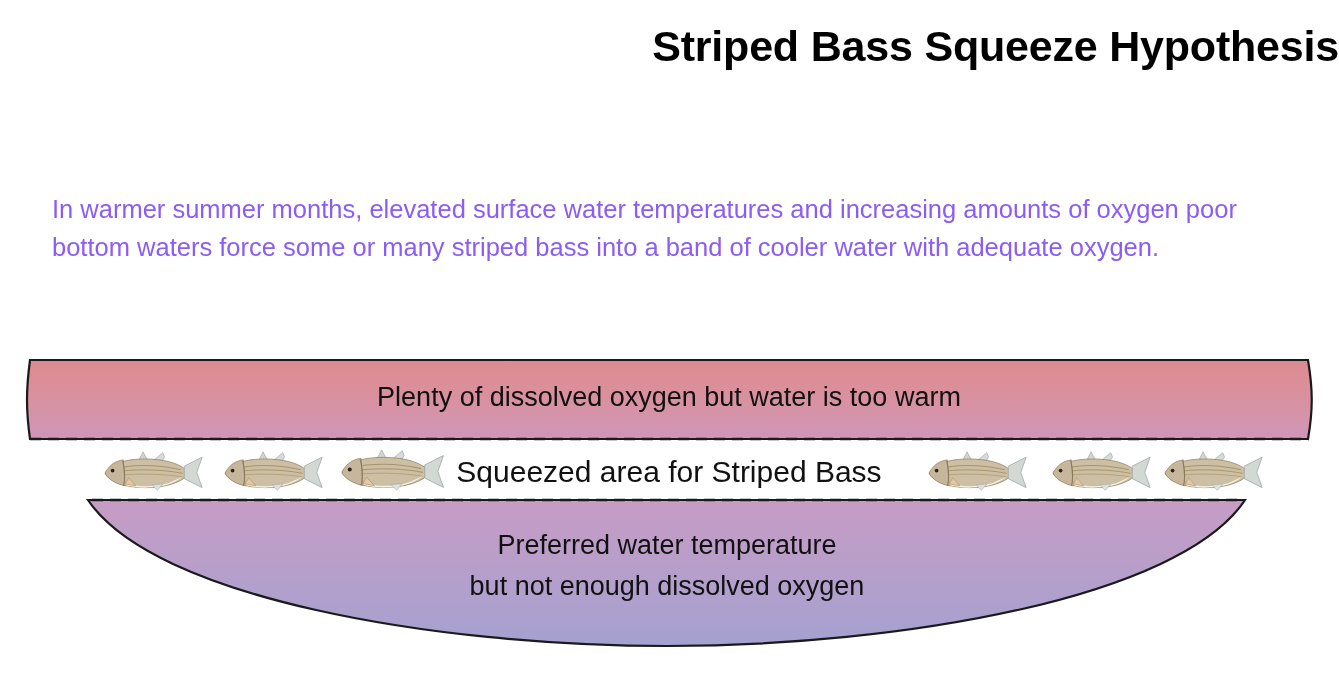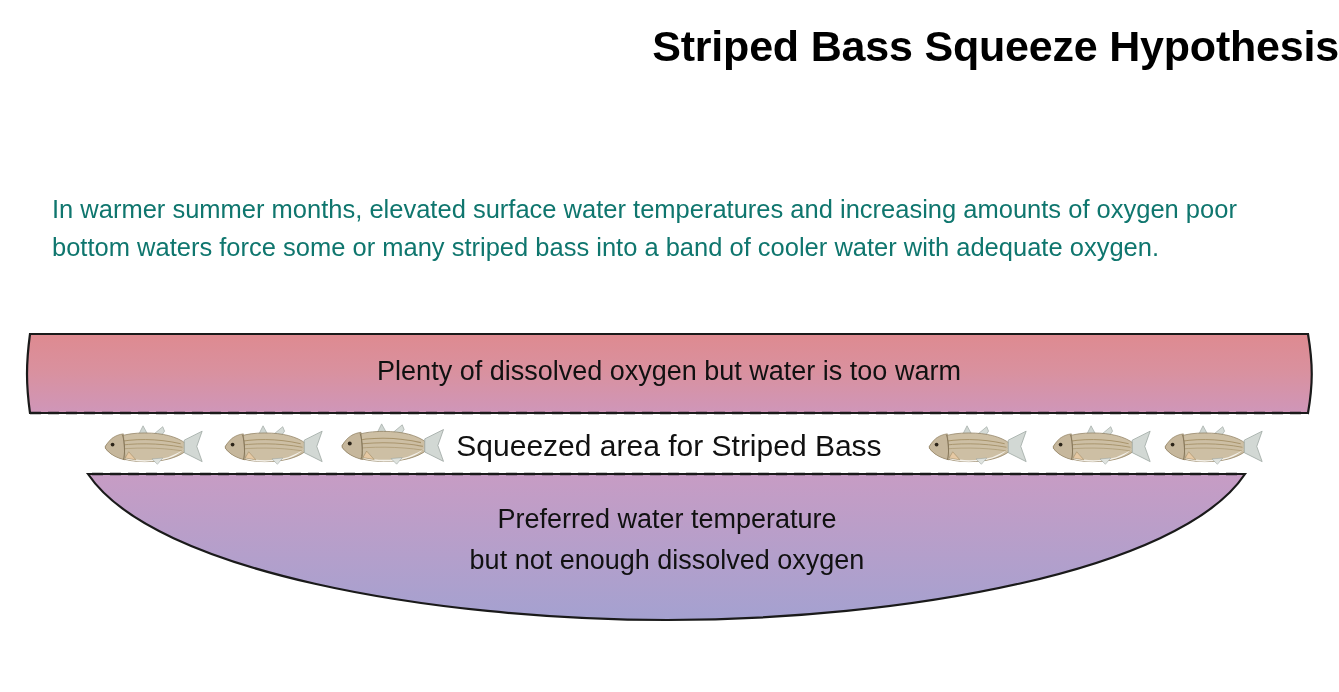--- a/index.html
+++ b/index.html
@@ -28,27 +28,27 @@
     color: #000000;
   }
 
   #intro-paragraph {
     position: absolute;
     left: 52px;
     top: 190px;
     width: 1240px;
     font-size: 25.5px;
     line-height: 38px;
-    color: #0f766e;
+    color: #8b5cf6;
   }
 
   #diagram {
     position: absolute;
     left: 0;
-    top: 322px;
+    top: 348px;
     width: 1339px;
     height: 310px;
   }
   #diagram-svg {
     display: block;
     width: 1339px;
     height: 310px;
   }
 
   .band-label {

